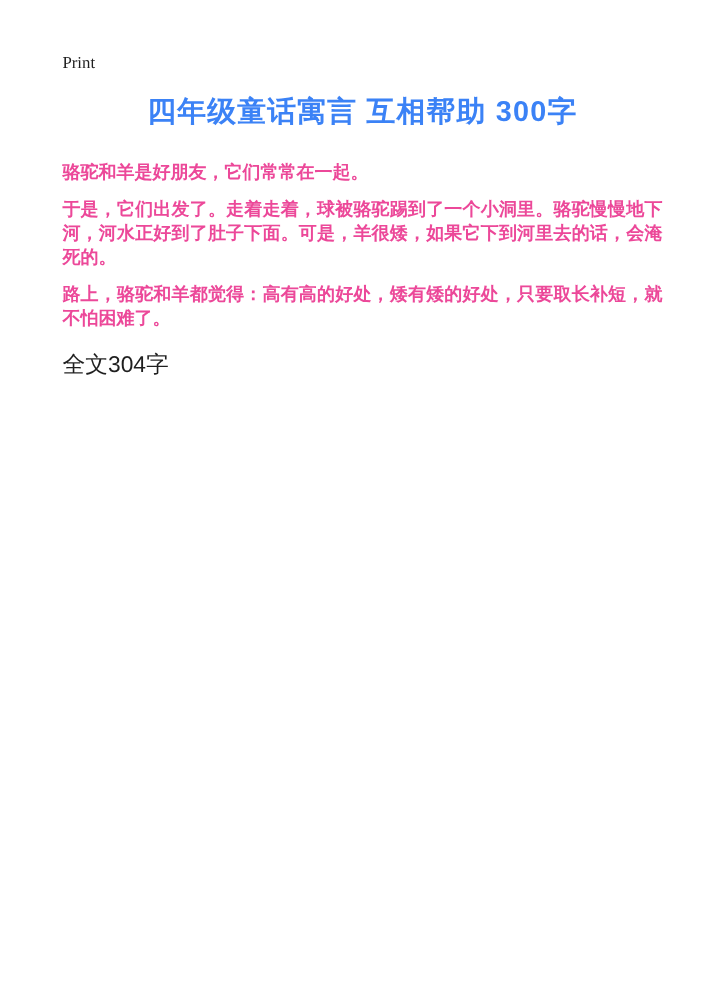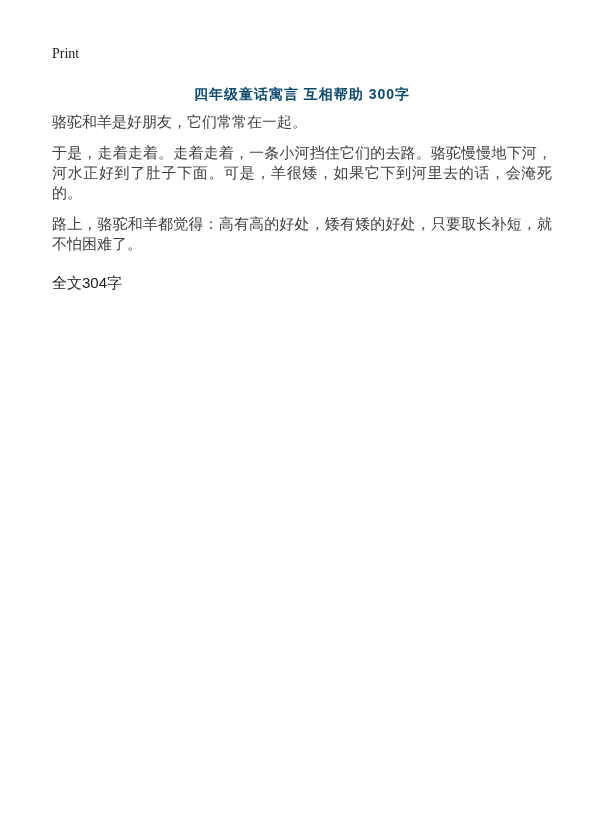--- a/index.html
+++ b/index.html
@@ -24,53 +24,54 @@
   .print-link {
     display: inline-block;
     font-family: "Liberation Serif", serif;
     font-size: 14px;
     line-height: 16px;
     color: #1f1f1f;
     text-decoration: none;
     cursor: pointer;
   }
   .doc-title {
-    margin: 20px 0 6px 0;
-    font-size: 14px;
+    margin: 20px 0 28px 0;
+    font-size: 24px;
     font-weight: bold;
     line-height: 24px;
     text-align: center;
-    color: #0c4a6e;
+    color: #3b82f6;
     letter-spacing: 1px;
   }
   .story p {
     margin: 0 0 11px 0;
     font-size: 15px;
     line-height: 20px;
     text-align: justify;
     text-justify: inter-ideograph;
-    color: #404040;
+    color: #ec4899;
+    font-weight: bold;
   }
   .word-count {
     margin-top: 19px;
-    font-size: 15px;
+    font-size: 19px;
     line-height: 20px;
     color: #1f1f1f;
   }
 </style>
 </head>
 <body>
 
 <div class="page">
 
   <a class="print-link">Print</a>
 
   <h1 class="doc-title">四年级童话寓言 互相帮助 300字</h1>
 
   <div class="story">
     <p>骆驼和羊是好朋友，它们常常在一起。</p>
-    <p>于是，走着走着。走着走着，一条小河挡住它们的去路。骆驼慢慢地下河，河水正好到了肚子下面。可是，羊很矮，如果它下到河里去的话，会淹死的。</p>
+    <p>于是，它们出发了。走着走着，球被骆驼踢到了一个小洞里。骆驼慢慢地下河，河水正好到了肚子下面。可是，羊很矮，如果它下到河里去的话，会淹死的。</p>
     <p>路上，骆驼和羊都觉得：高有高的好处，矮有矮的好处，只要取长补短，就不怕困难了。</p>
   </div>
 
   <div class="word-count">全文304字</div>
 
 </div>
 
 </body></html>

